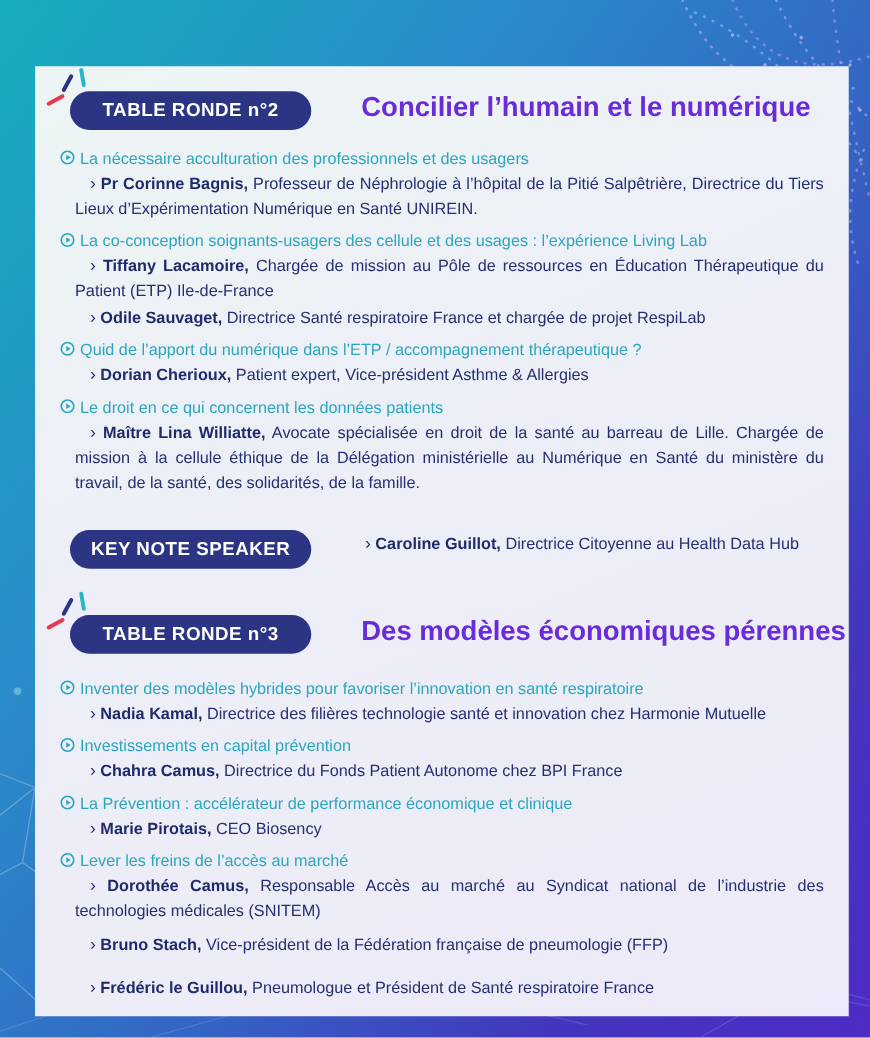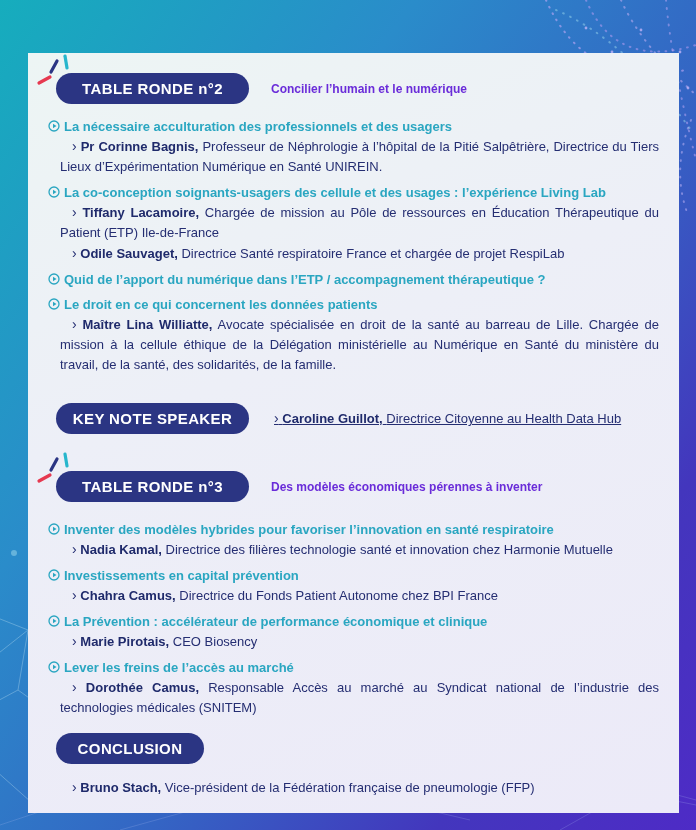--- a/index.html
+++ b/index.html
@@ -17,21 +17,21 @@
 
   .card {
     position:absolute;
     left:28px; top:53px;
     width:651px; height:760px;
     background:linear-gradient(158deg,#edf5f4 0%,#edeff7 40%,#eceaf8 100%);
     padding:20px 20px 0 20px;
     overflow:hidden;
   }
 
-  .badge-row { position:relative; display:flex; align-items:center; margin-left:8px; }
+  .badge-row { position:relative; display:flex; margin-left:8px;gap:18px; }
   .badge-row.tr2 { margin-bottom:13px; }
   .badge-row.keynote { margin-top:28px; }
   .badge-row.tr3 { margin-top:37px; margin-bottom:18px; }
   .badge-row.conclusion { margin-top:15px; margin-bottom:13px; }
 
   .badge {
     background:#2b3583;
     color:#ffffff;
     font-weight:bold;
     font-size:15px;
@@ -42,50 +42,50 @@
     text-align:center;
     white-space:nowrap;
     flex:0 0 auto;
   }
   .badge.wide { width:193px; }
   .badge.narrow { width:148px; }
 
   .section-title {
     color:#6a2cd9;
     font-weight:bold;
-    font-size:12px;
+    font-size:22px;
     margin-left:22px;
     white-space:nowrap;
   }
 
   .sparkle { position:absolute; left:-22px; top:-21px; width:44px; height:38px; }
 
   .topic { margin-bottom:6px; }
   .topic-heading {
     display:flex;
     align-items:flex-start;
     color:#2aa6c1;
-    font-weight:bold;
+    font-weight:normal;
     font-size:13px;
     line-height:19px;
   }
   .bullet { flex:0 0 auto; display:inline-flex; margin:3px 4px 0 0; }
   .speaker {
     color:#252e72;
     font-size:13px;
     line-height:20px;
     margin-left:12px;
     text-indent:12px;
     text-align:justify;
   }
   .speaker .chev { color:#252e72; font-size:14px; font-weight:normal; }
   .speaker .name { font-weight:bold; color:#1f2a6b; }
   .speaker .desc { font-weight:normal; }
 
-  .keynote-speaker { margin:0 0 0 25px; text-indent:0; text-align:left; flex:1 1 auto;text-decoration:underline; }
+  .keynote-speaker { margin:0 0 0 25px; text-indent:0; text-align:left; flex:1 1 auto; }
 
   .conclusion-speakers .speaker { margin-bottom:13px; }
 </style>
 </head>
 <body>
 
 <svg id="mesh-top-right" class="bg-decor" width="260" height="220" viewBox="0 0 260 220">
   <g fill="none" stroke-linecap="round">
     <path d="M110 0 Q150 90 250 70" stroke="#c2a9f7" stroke-width="2" stroke-dasharray="0.8 6.5" opacity="0.6"></path>
     <path d="M150 0 Q180 70 260 45" stroke="#b79df2" stroke-width="2" stroke-dasharray="0.8 6.5" opacity="0.55"></path>
@@ -167,20 +167,21 @@
     <div class="topic">
       <div class="topic-heading">
         <span class="bullet">
             <svg width="12" height="12" viewBox="0 0 24 24">
               <circle cx="12" cy="12" r="10" fill="none" stroke="#2aa6c1" stroke-width="2.6"></circle>
               <path d="M10 7.5 L17 12 L10 16.5 Z" fill="#2aa6c1"></path>
             </svg>
           </span>
         <span>Quid de l’apport du numérique dans l’ETP / accompagnement thérapeutique ?</span>
       </div>
+      <p class="speaker"><span class="chev">›</span> <span class="name">Dorian Cherioux,</span> <span class="desc">Patient expert, Vice-président Asthme &amp; Allergies</span></p>
     </div>
 
     <div class="topic">
       <div class="topic-heading">
         <span class="bullet">
             <svg width="12" height="12" viewBox="0 0 24 24">
               <circle cx="12" cy="12" r="10" fill="none" stroke="#2aa6c1" stroke-width="2.6"></circle>
               <path d="M10 7.5 L17 12 L10 16.5 Z" fill="#2aa6c1"></path>
             </svg>
           </span>
@@ -252,22 +253,19 @@
               <circle cx="12" cy="12" r="10" fill="none" stroke="#2aa6c1" stroke-width="2.6"></circle>
               <path d="M10 7.5 L17 12 L10 16.5 Z" fill="#2aa6c1"></path>
             </svg>
           </span>
         <span>Lever les freins de l’accès au marché</span>
       </div>
       <p class="speaker"><span class="chev">›</span> <span class="name">Dorothée Camus,</span> <span class="desc">Responsable Accès au marché au Syndicat national de l’industrie des technologies médicales (SNITEM)</span></p>
     </div>
   </div>
 
-  <div class="badge-row conclusion">
-    <div class="badge narrow">CONCLUSION</div>
-  </div>
 
   <div class="conclusion-speakers">
     <p class="speaker"><span class="chev">›</span> <span class="name">Bruno Stach,</span> <span class="desc">Vice-président de la Fédération française de pneumologie (FFP)</span></p>
     <p class="speaker"><span class="chev">›</span> <span class="name">Frédéric le Guillou,</span> <span class="desc">Pneumologue et Président de Santé respiratoire France</span></p>
   </div>
 
 </main>
 
 </body></html>

